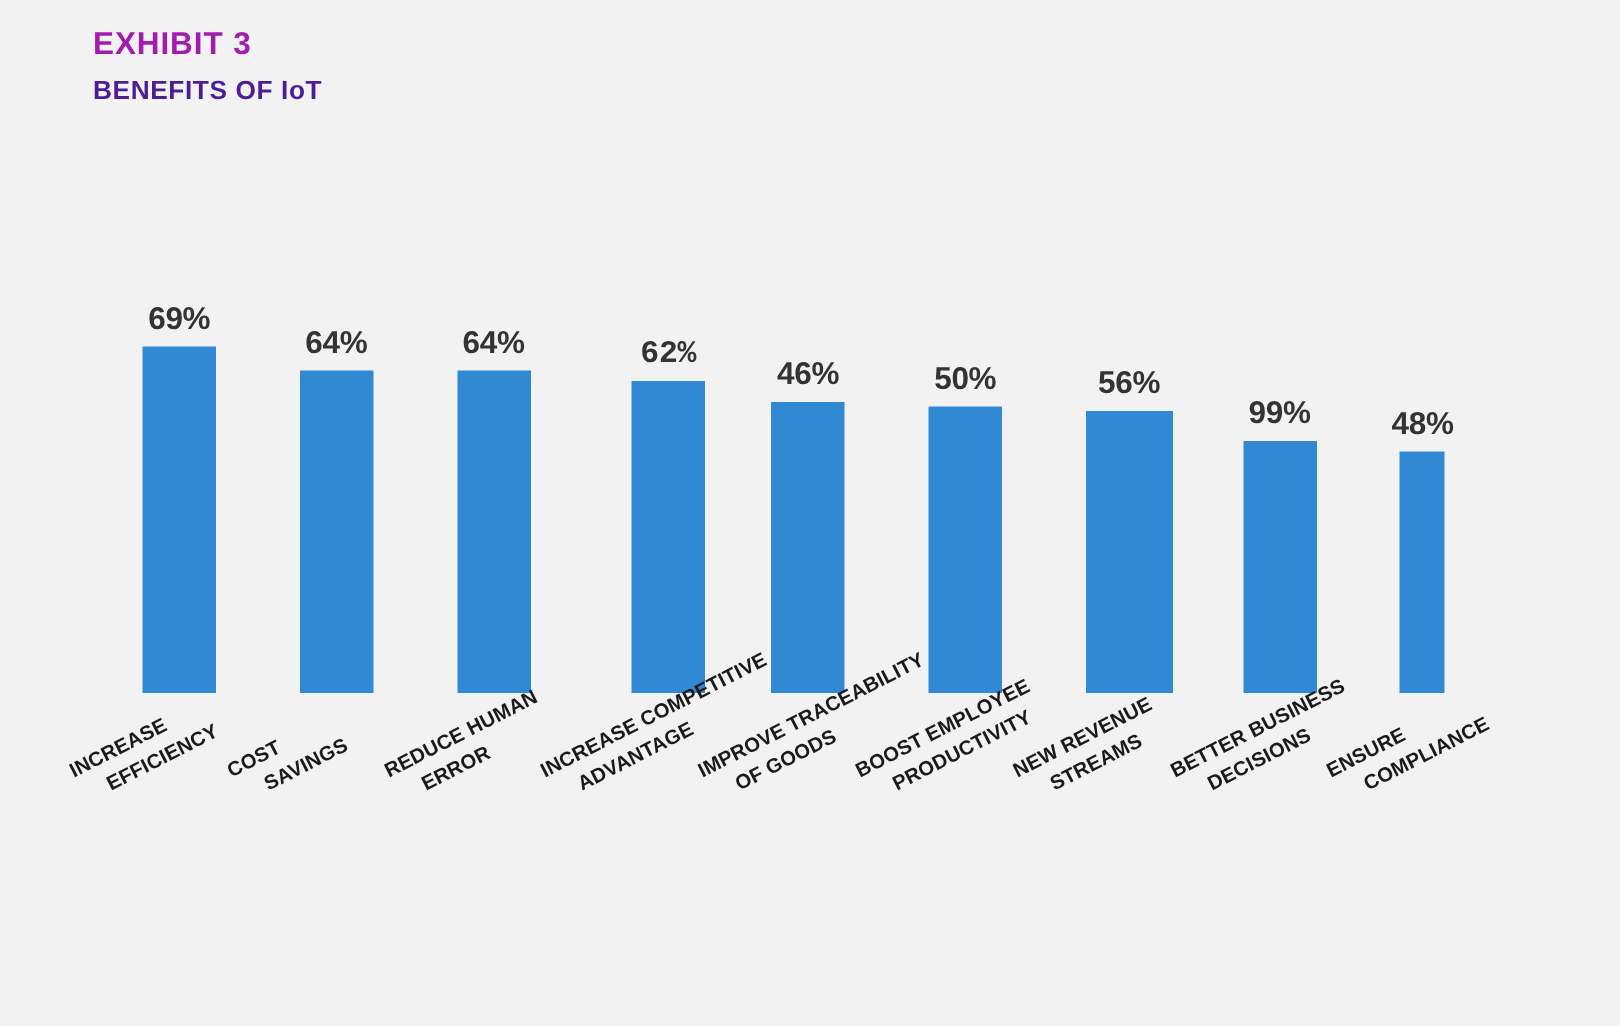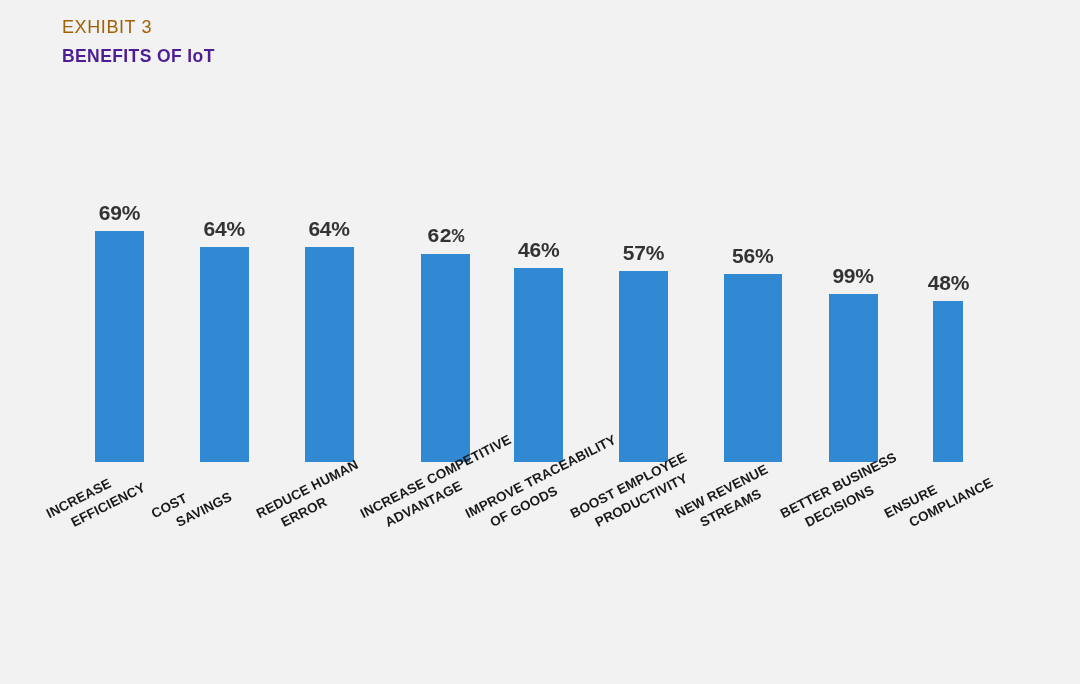--- a/index.html
+++ b/index.html
@@ -21,24 +21,24 @@
     height: 684px;
   }
 
   
   .header {
     position: absolute;
     left: 62px;
     top: 16px;
   }
   .eyebrow {
-    font-size: 18px;
+    font-size: 21px;
     letter-spacing: 0.6px;
-    color: #a16207;
-    font-weight: 400;
+    color: #a21caf;
+    font-weight: 700;
     line-height: 1.3;
     white-space: nowrap;
   }
   .headline {
     margin-top: 7px;
     font-size: 17.5px;
     letter-spacing: 0.4px;
     color: #4c1d95;
     font-weight: bold;
     line-height: 1.2;
@@ -126,21 +126,21 @@
         <div class="bar-value" style="bottom: 213.824px;">62%</div>
       </div>
       <div class="cat-label" style="left: 357.4px; top: 506px;"><span>INCREASE COMPETITIVE</span><span class="l2">ADVANTAGE</span></div>
       <div class="bar-group" style="left: 514.2px; width: 49px; height: 194.416px; bottom: 222px;">
         <div class="bar" style="height: 194.416px; background: rgb(48, 137, 210);"></div>
         <div class="bar-value" style="bottom: 200.416px;">46%</div>
       </div>
       <div class="cat-label" style="left: 462.2px; top: 506px;"><span>IMPROVE TRACEABILITY</span><span class="l2">OF GOODS</span></div>
       <div class="bar-group" style="left: 619px; width: 49px; height: 191.064px; bottom: 222px;">
         <div class="bar" style="height: 191.064px; background: rgb(48, 137, 210);"></div>
-        <div class="bar-value" style="bottom: 197.064px;">57%</div>
+        <div class="bar-value" style="bottom: 197.064px;">50%</div>
       </div>
       <div class="cat-label" style="left: 567px; top: 506px;"><span>BOOST EMPLOYEE</span><span class="l2">PRODUCTIVITY</span></div>
       <div class="bar-group" style="left: 723.8px; width: 58px; height: 187.712px; bottom: 222px;">
         <div class="bar" style="height: 187.712px; background: rgb(48, 137, 210);"></div>
         <div class="bar-value" style="bottom: 193.712px;">56%</div>
       </div>
       <div class="cat-label" style="left: 671.8px; top: 506px;"><span>NEW REVENUE</span><span class="l2">STREAMS</span></div>
       <div class="bar-group" style="left: 828.6px; width: 49px; height: 167.6px; bottom: 222px;">
         <div class="bar" style="height: 167.6px; background: rgb(48, 137, 210);"></div>
         <div class="bar-value" style="bottom: 173.6px;">99%</div>

